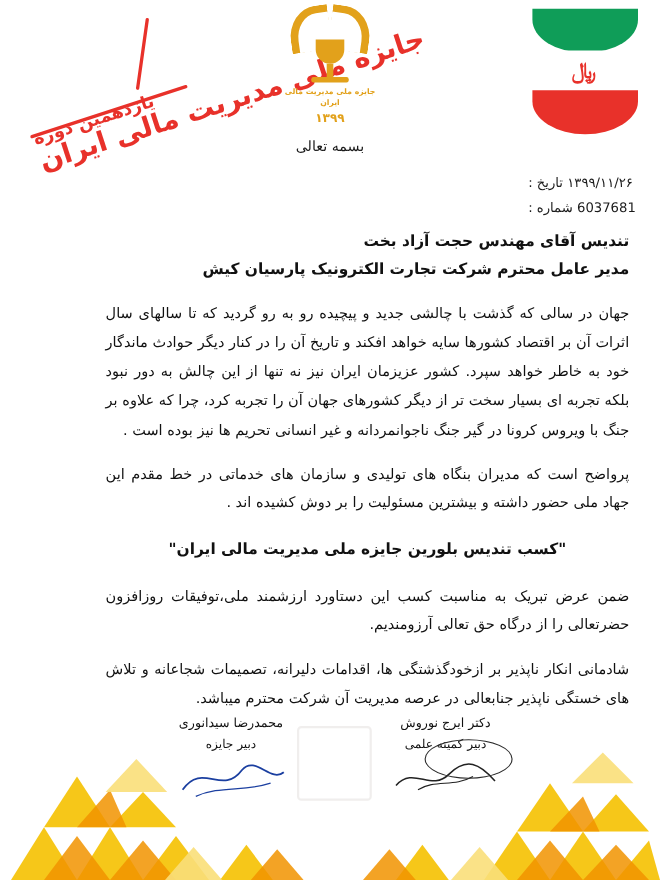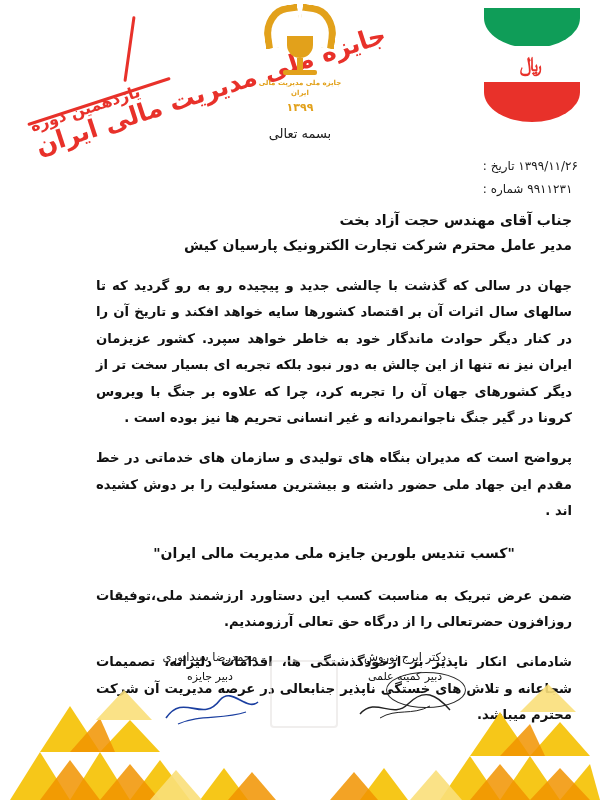--- a/index.html
+++ b/index.html
@@ -205,21 +205,20 @@
   .letter .salutation {
     font-weight: bold;
     font-size: 14px;
     line-height: 1.75;
     margin-bottom: 16px;
   }
   .letter p {
     margin: 0 0 14px 0;
     text-align: justify;
     text-justify: inter-word;
-    font-weight: bold;
   }
   .letter .award-line {
     font-weight: bold;
     text-align: center;
     font-size: 14px;
     margin: 14px 0 16px 0;
   }
 
   
   .sign {
@@ -298,28 +297,28 @@
   </div>
 
   <div class="besmellah">بسمه تعالی</div>
 
   <div class="meta">
     <div class="row">
       <span>۱۳۹۹/۱۱/۲۶</span>
       <span>تاریخ :</span>
     </div>
     <div class="row">
-      <span>۹۹۱۱۲۳۱</span>
+      <span>6037681</span>
       <span>شماره :</span>
     </div>
   </div>
 
   <div class="letter">
     <div class="salutation">
-      <div>جناب آقای مهندس حجت آزاد بخت</div>
+      <div>تندیس آقای مهندس حجت آزاد بخت</div>
       <div>مدیر عامل محترم شرکت تجارت الکترونیک پارسیان کیش</div>
     </div>
 
     <p>جهان در سالی که گذشت با چالشی جدید و پیچیده رو به رو گردید که تا سالهای سال اثرات آن بر اقتصاد کشورها سایه خواهد افکند و تاریخ آن را در کنار دیگر حوادث ماندگار خود به خاطر خواهد سپرد. کشور عزیزمان ایران نیز نه تنها از این چالش به دور نبود بلکه تجربه ای بسیار سخت تر از دیگر کشورهای جهان آن را تجربه کرد، چرا که علاوه بر جنگ با ویروس کرونا در گیر جنگ ناجوانمردانه و غیر انسانی تحریم ها نیز بوده است .</p>
     <p>پرواضح است که مدیران بنگاه های تولیدی و سازمان های خدماتی در خط مقدم این جهاد ملی حضور داشته و بیشترین مسئولیت را بر دوش کشیده اند .</p>
 
     <div class="award-line">"کسب تندیس بلورین جایزه ملی مدیریت مالی ایران"</div>
 
     <p>ضمن عرض تبریک به مناسبت کسب این دستاورد ارزشمند ملی،توفیقات روزافزون حضرتعالی را از درگاه حق تعالی آرزومندیم.</p>
     <p>شادمانی انکار ناپذیر بر ازخودگذشتگی ها، اقدامات دلیرانه، تصمیمات شجاعانه و تلاش های خستگی ناپذیر جنابعالی در عرصه مدیریت آن شرکت محترم میباشد.</p>

